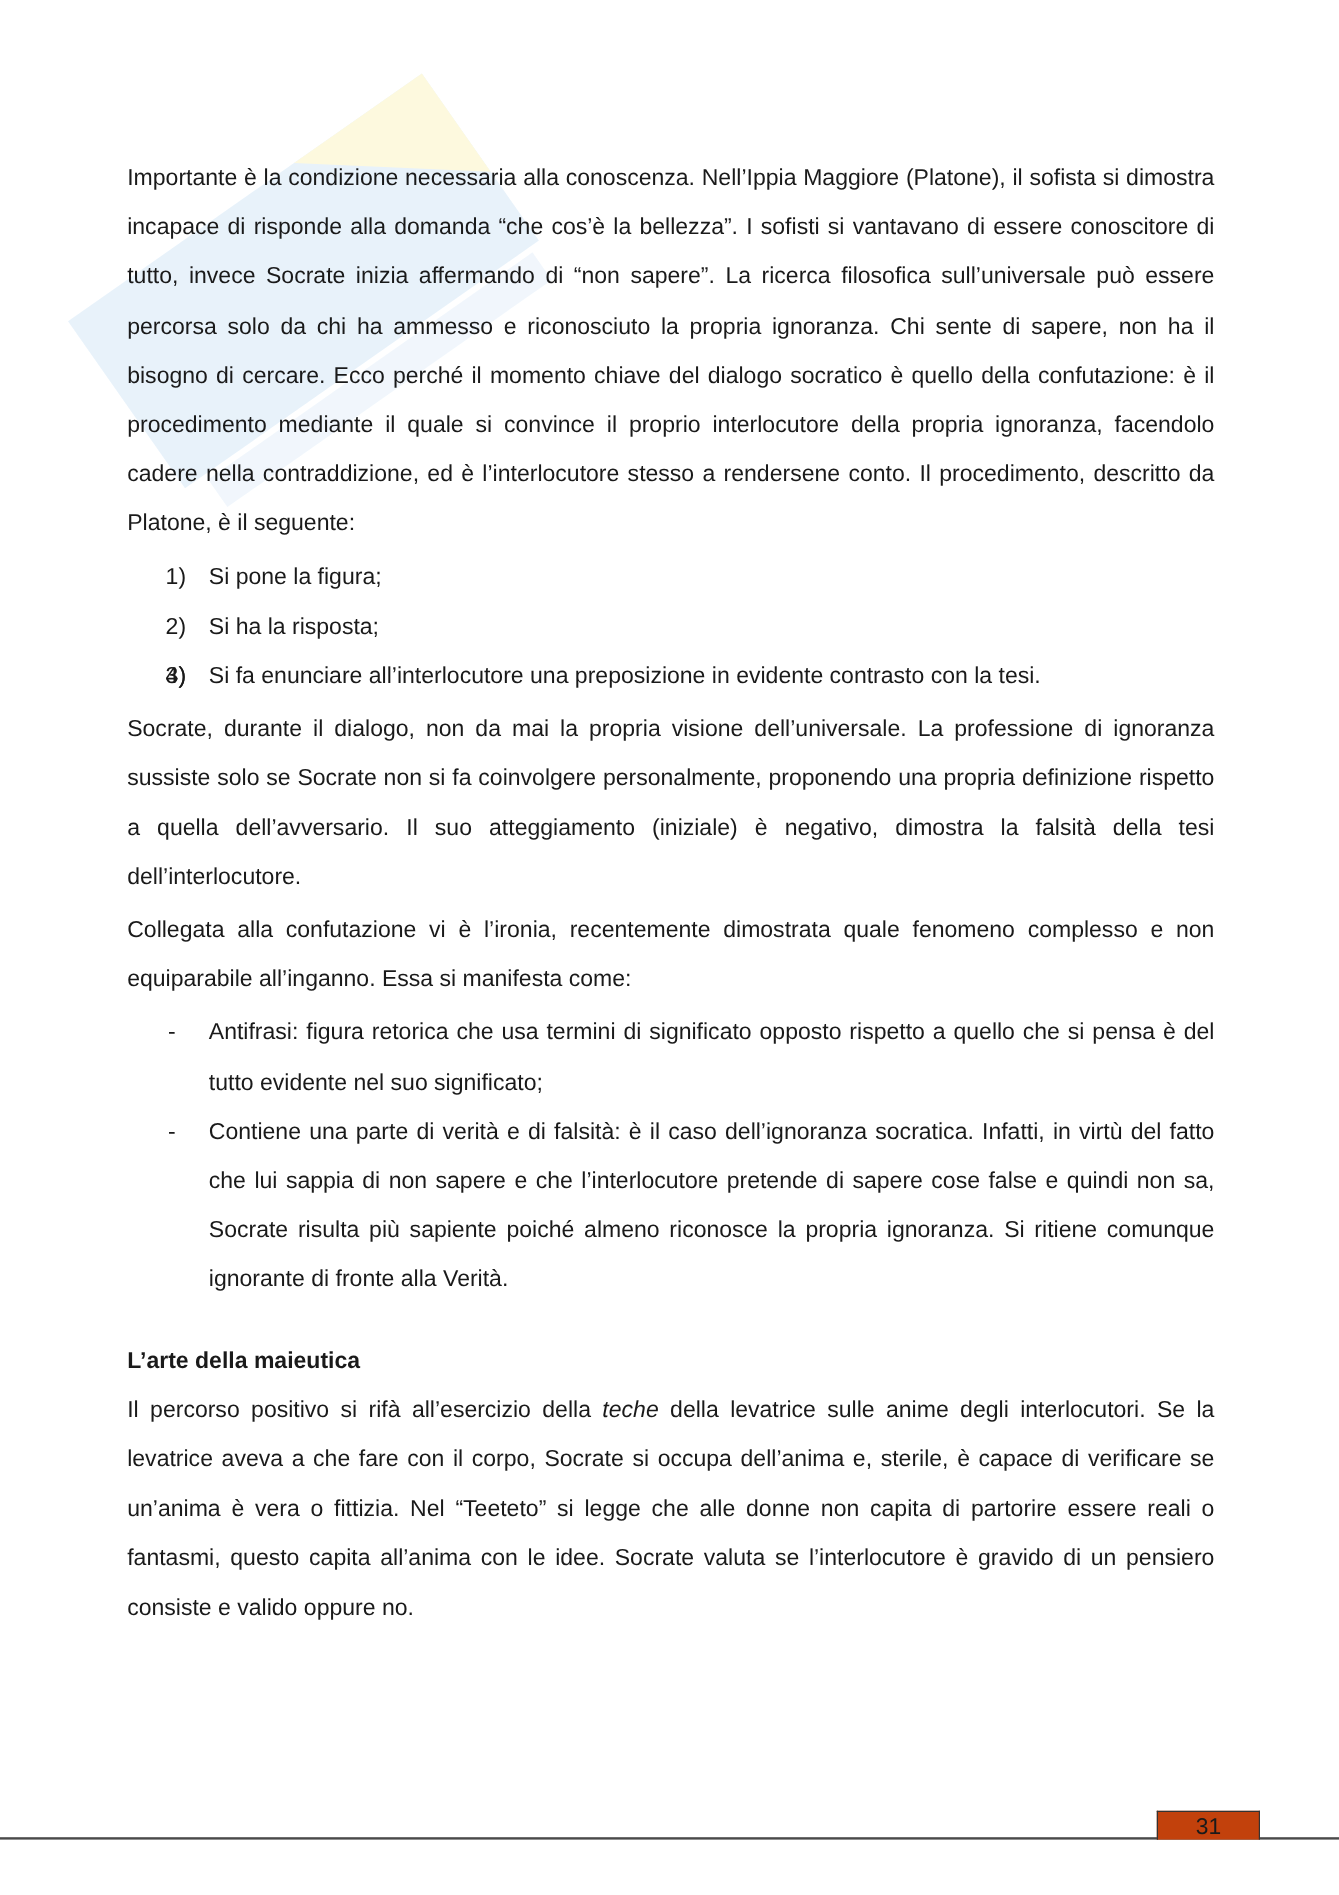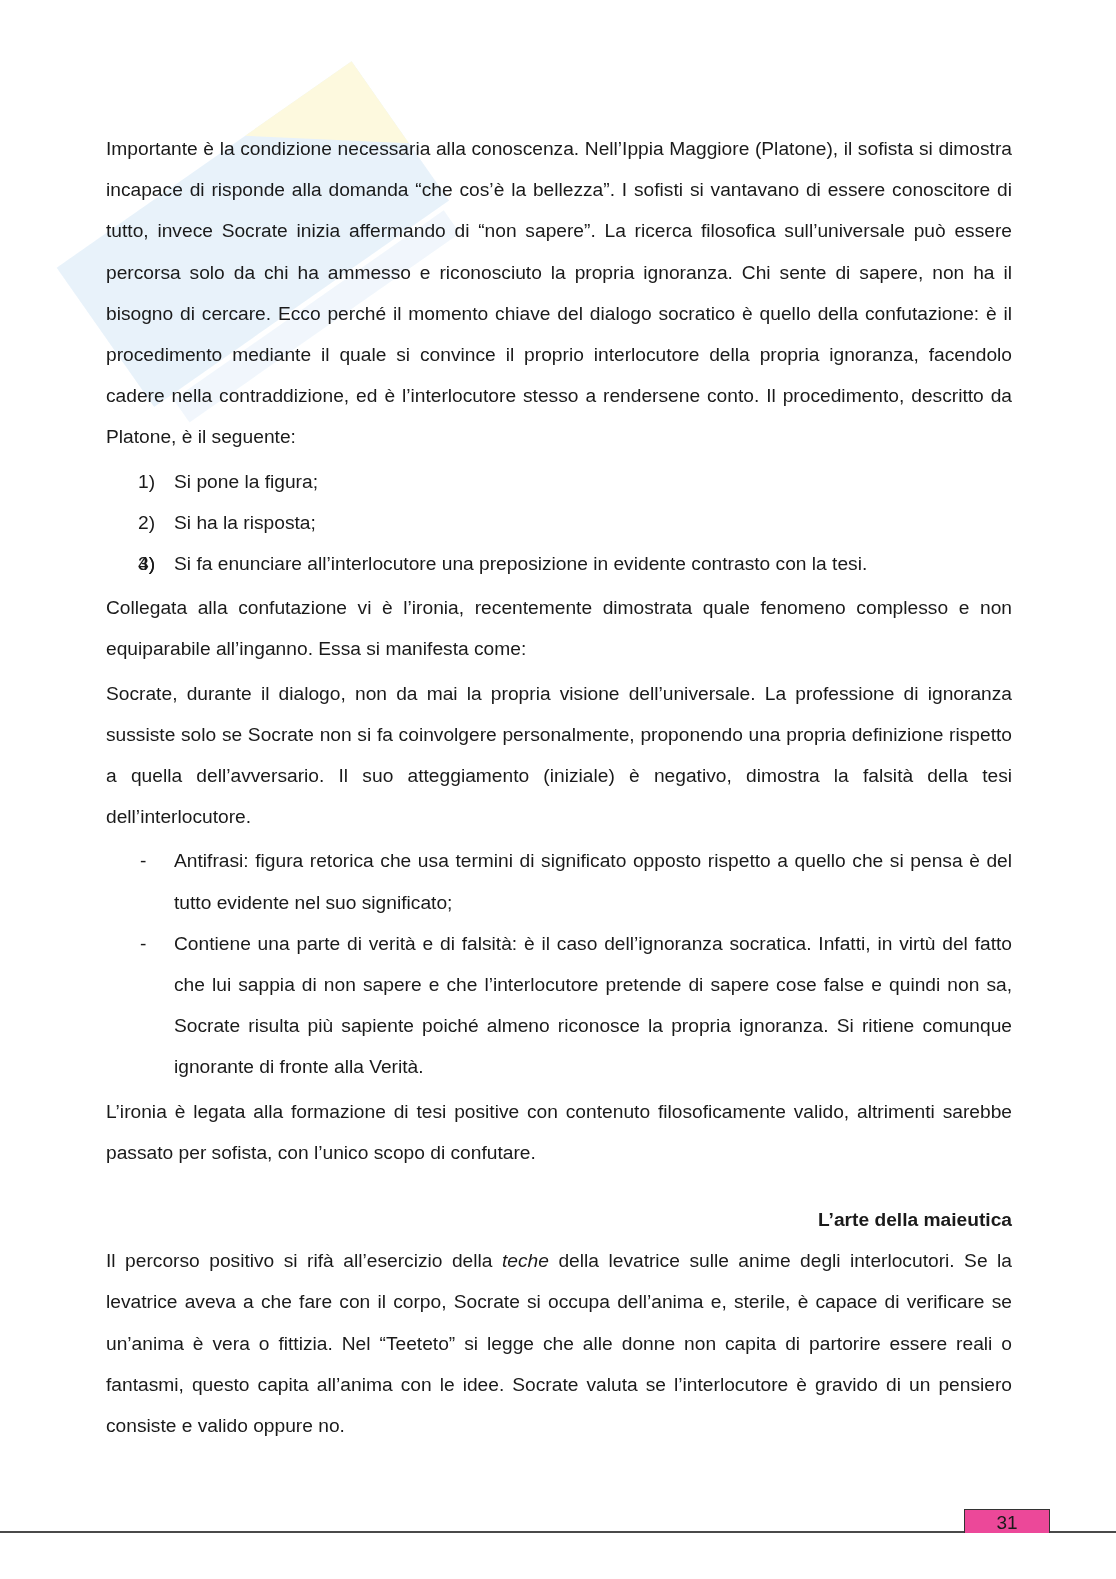--- a/index.html
+++ b/index.html
@@ -7,24 +7,24 @@
          font-family: "Liberation Sans", sans-serif; color: #1a1a1a; }
   .watermark { position: absolute; left: 30px; top: 20px; width: 440px; height: 420px;
                pointer-events: none; opacity: 0.55; }
   .page { position: absolute; left: 106px; top: 128px; width: 906px;
           font-size: 19.2px; line-height: 41.2px; }
   p { margin: 0 0 3px 0; text-align: justify; }
   .list { margin: 0 0 3px 0; padding: 0; list-style: none; }
   .list li { position: relative; padding-left: 68px; text-align: justify; }
   .list li .marker { position: absolute; left: 32px; top: 0; }
   .bullet li .marker { left: 34px; }
-  h3 { font-size: 19.2px; font-weight: bold; margin: 26px 0 0 0; line-height: 41.2px; text-align: right; }
+  h3 { font-size: 19.2px; font-weight: bold; margin: 26px 0 0 0; line-height: 41.2px; }
   .footer-line { position: absolute; left: 0; top: 1531px; width: 1116px; height: 2px; background: #4a4a4a; }
   .page-box { position: absolute; left: 964px; top: 1509px; width: 84px; height: 23px;
-              border: 1.5px solid #333; border-bottom: none; background: #ec4899;
+              border: 1.5px solid #333; border-bottom: none; background: #c2410c;
               text-align: center; font-size: 19px; line-height: 26px; }
 </style>
 </head>
 <body>
 
 <svg class="watermark" viewBox="0 0 440 420">
   <g transform="rotate(-35 220 210)">
     <rect x="40" y="130" width="360" height="170" fill="#d6e8f7"></rect>
     <polygon points="270,130 400,130 400,230" fill="#fdf5c4"></polygon>
     <rect x="60" y="305" width="330" height="28" fill="#e6f0fa"></rect>
@@ -34,28 +34,27 @@
 <div class="page">
   <p>Importante è la condizione necessaria alla conoscenza. Nell’Ippia Maggiore (Platone), il sofista si dimostra incapace di risponde alla domanda “che cos’è la bellezza”. I sofisti si vantavano di essere conoscitore di tutto, invece Socrate inizia affermando di “non sapere”. La ricerca filosofica sull’universale può essere percorsa solo da chi ha ammesso e riconosciuto la propria ignoranza. Chi sente di sapere, non ha il bisogno di cercare. Ecco perché il momento chiave del dialogo socratico è quello della confutazione: è il procedimento mediante il quale si convince il proprio interlocutore della propria ignoranza, facendolo cadere nella contraddizione, ed è l’interlocutore stesso a rendersene conto. Il procedimento, descritto da Platone, è il seguente:</p>
 
   <ol class="list">
     <li><span class="marker">1)</span><span>Si pone la figura;</span></li>
     <li><span class="marker">2)</span><span>Si ha la risposta;</span></li>
     <li><span class="marker">3)</span></li>
     <li><span class="marker">4)</span><span>Si fa enunciare all’interlocutore una preposizione in evidente contrasto con la tesi.</span></li>
   </ol>
 
+  <p>Socrate, durante il dialogo, non da mai la propria visione dell’universale. La professione di ignoranza sussiste solo se Socrate non si fa coinvolgere personalmente, proponendo una propria definizione rispetto a quella dell’avversario. Il suo atteggiamento (iniziale) è negativo, dimostra la falsità della tesi dell’interlocutore.</p>
   <p>Collegata alla confutazione vi è l’ironia, recentemente dimostrata quale fenomeno complesso e non equiparabile all’inganno. Essa si manifesta come:</p>
-  <p>Socrate, durante il dialogo, non da mai la propria visione dell’universale. La professione di ignoranza sussiste solo se Socrate non si fa coinvolgere personalmente, proponendo una propria definizione rispetto a quella dell’avversario. Il suo atteggiamento (iniziale) è negativo, dimostra la falsità della tesi dell’interlocutore.</p>
 
   <ul class="list bullet">
     <li><span class="marker">-</span><span>Antifrasi: figura retorica che usa termini di significato opposto rispetto a quello che si pensa è del tutto evidente nel suo significato;</span></li>
     <li><span class="marker">-</span><span>Contiene una parte di verità e di falsità: è il caso dell’ignoranza socratica. Infatti, in virtù del fatto che lui sappia di non sapere e che l’interlocutore pretende di sapere cose false e quindi non sa, Socrate risulta più sapiente poiché almeno riconosce la propria ignoranza. Si ritiene comunque ignorante di fronte alla Verità.</span></li>
   </ul>
 
-  <p>L’ironia è legata alla formazione di tesi positive con contenuto filosoficamente valido, altrimenti sarebbe passato per sofista, con l’unico scopo di confutare.</p>
 
   <h3>L’arte della maieutica</h3>
   <p><span>Il percorso positivo si rifà all’esercizio della </span><em>teche</em><span> della levatrice sulle anime degli interlocutori. Se la levatrice aveva a che fare con il corpo, Socrate si occupa dell’anima e, sterile, è capace di verificare se un’anima è vera o fittizia. Nel “Teeteto” si legge che alle donne non capita di partorire essere reali o fantasmi, questo capita all’anima con le idee. Socrate valuta se l’interlocutore è gravido di un pensiero consiste e valido oppure no.</span></p>
 </div>
 
 <div class="footer-line"></div>
 <div class="page-box">31</div>
 
 </body></html>

